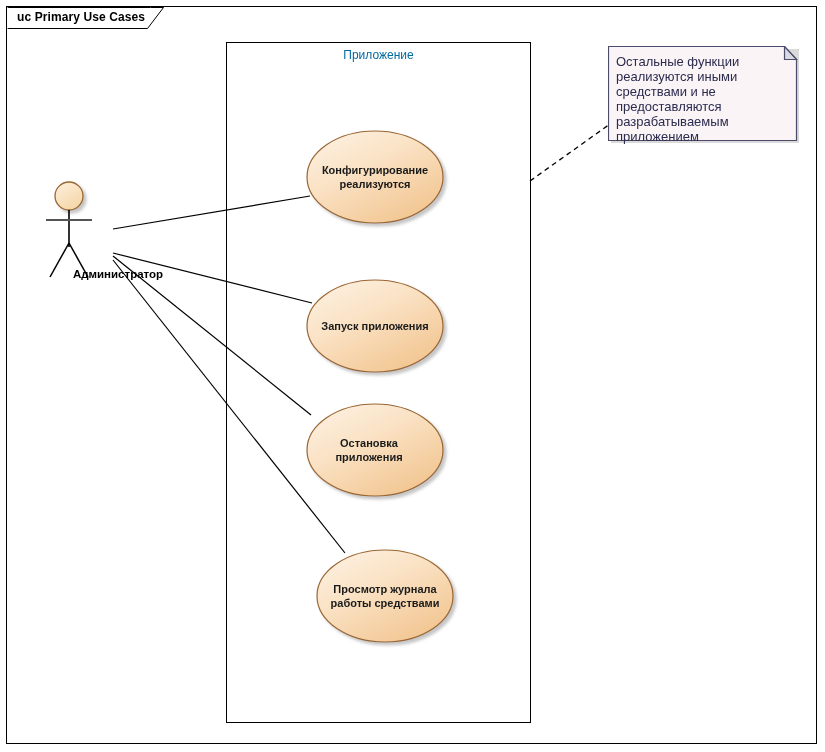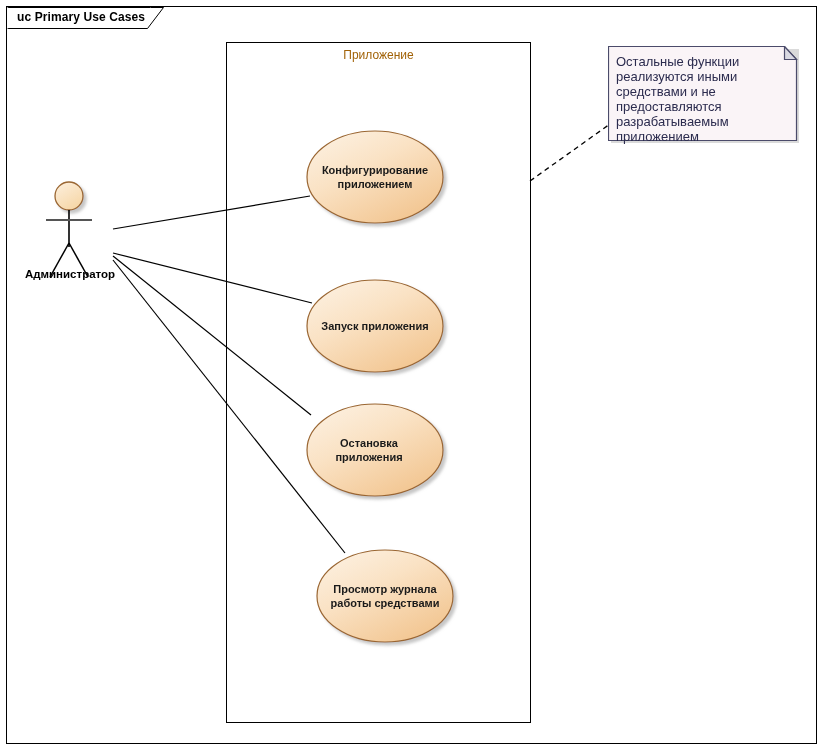--- a/index.html
+++ b/index.html
@@ -62,21 +62,21 @@
     box-sizing: border-box;
     background: transparent;
   }
   #boundary-label {
     position: absolute;
     left: 226px;
     top: 48px;
     width: 305px;
     text-align: center;
     font-size: 12px;
-    color: #a16207;
+    color: #0369a1;
   }
   
   #overlay {
     position: absolute;
     left: 0;
     top: 0;
     width: 825px;
     height: 752px;
     pointer-events: none;
   }
@@ -93,20 +93,21 @@
   
   #actor-label {
     position: absolute;
     left: 0px;
     top: 268px;
     width: 140px;
     text-align: center;
     font-size: 11.5px;
     font-weight: bold;
     color: #000000;
+    padding-left: 48px;
   }
   
   #note {
     position: absolute;
     left: 608px;
     top: 46px;
     width: 188px;
     height: 94px;
   }
   #note-shadow {
@@ -186,21 +187,21 @@
 
     <g>
       <ellipse cx="375" cy="177" rx="68" ry="46" fill="url(#ucGrad)" stroke="#9a6632" stroke-width="1.2" filter="url(#softShadow)"></ellipse>
       <ellipse cx="375" cy="326" rx="68" ry="46" fill="url(#ucGrad)" stroke="#9a6632" stroke-width="1.2" filter="url(#softShadow)"></ellipse>
       <ellipse cx="375" cy="450" rx="68" ry="46" fill="url(#ucGrad)" stroke="#9a6632" stroke-width="1.2" filter="url(#softShadow)"></ellipse>
       <ellipse cx="385" cy="596" rx="68" ry="46" fill="url(#ucGrad)" stroke="#9a6632" stroke-width="1.2" filter="url(#softShadow)"></ellipse>
     </g>
   </svg>
 
   <div class="uc-text" style="left:307px; top:163px; width:136px;">Конфигурирование
-приложением</div>
+реализуются</div>
   <div class="uc-text" style="left:307px; top:319px; width:136px;">Запуск приложения</div>
   <div class="uc-text" style="left:307px; top:436px; width:124px;">Остановка
 приложения</div>
   <div class="uc-text" style="left:317px; top:582px; width:136px;">Просмотр журнала
 работы средствами</div>
 
   <div id="actor-label">Администратор</div>
 
   <div id="note">
     <div id="note-shadow"></div>

